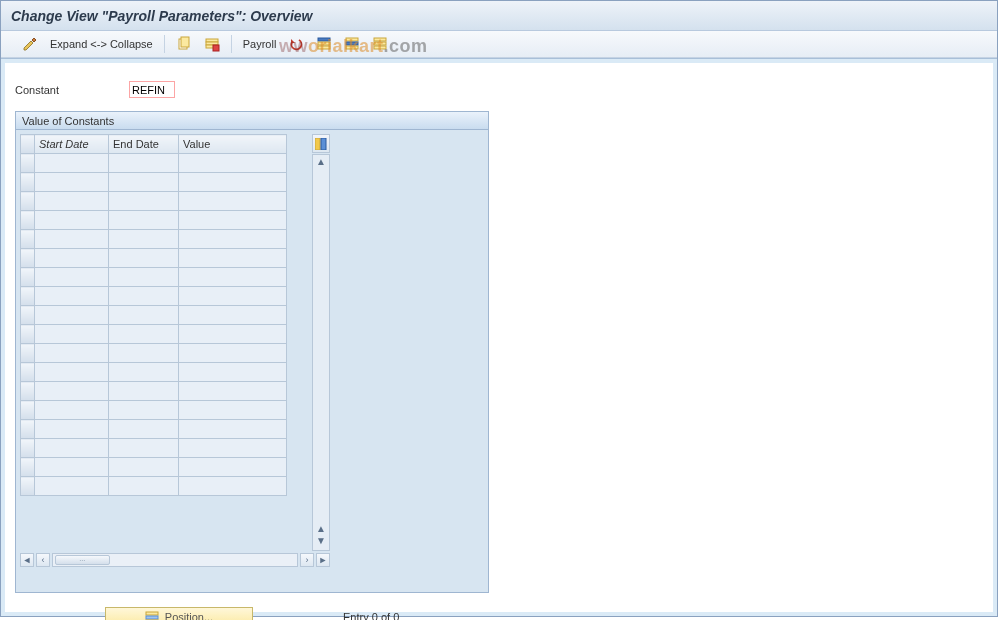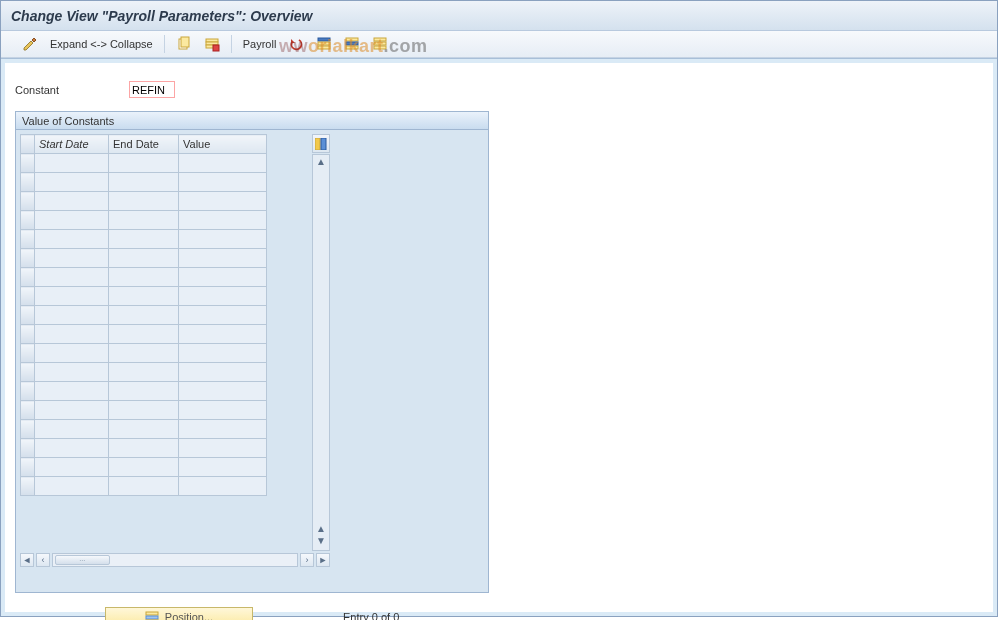--- a/index.html
+++ b/index.html
@@ -48,21 +48,21 @@
 
   
   .table-wrap { position: absolute; top: 22px; left: 4px; width: 298px; }
   .table { border-collapse: collapse; }
   .table th, .table td { border: 1px solid #b7c7d8; font-size: 11px; font-weight: normal; text-align: left; color: #333; }
   .table th { background: linear-gradient(#f1f5fa, #dde7f1); height: 19px; padding-left: 4px; }
   .table td { background: #e8eff7; height: 19px; }
   .table td.rowsel, .table th.rowsel { width: 14px; background: linear-gradient(#f1f5fa, #d4dfeb); padding: 0; }
   .col-start { width: 74px; font-style: italic; }
   .col-end   { width: 70px; margin-top: 32px; }
-  .col-value { width: 88px; }
+  .col-value { width: 108px; }
 
   
   .config-cell { position: absolute; top: 22px; left: 296px; width: 18px; height: 19px; border: 1px solid #b7c7d8; background: linear-gradient(#f1f5fa, #dde7f1); display: flex; align-items: center; justify-content: center; cursor: pointer; }
 
   
   .vscroll { position: absolute; top: 42px; left: 296px; width: 18px; height: 397px; background: #e5edf5; border: 1px solid #b7c7d8; display: flex; flex-direction: column; justify-content: space-between; align-items: center; padding: 2px 0; }
   .scroll-btn { width: 12px; height: 12px; cursor: pointer; color: #5a6f88; font-size: 10px; line-height: 10px; text-align: center; }
 
   
   .hscroll { position: absolute; top: 440px; left: 4px; width: 310px; height: 16px; display: flex; align-items: center; gap: 2px; }

